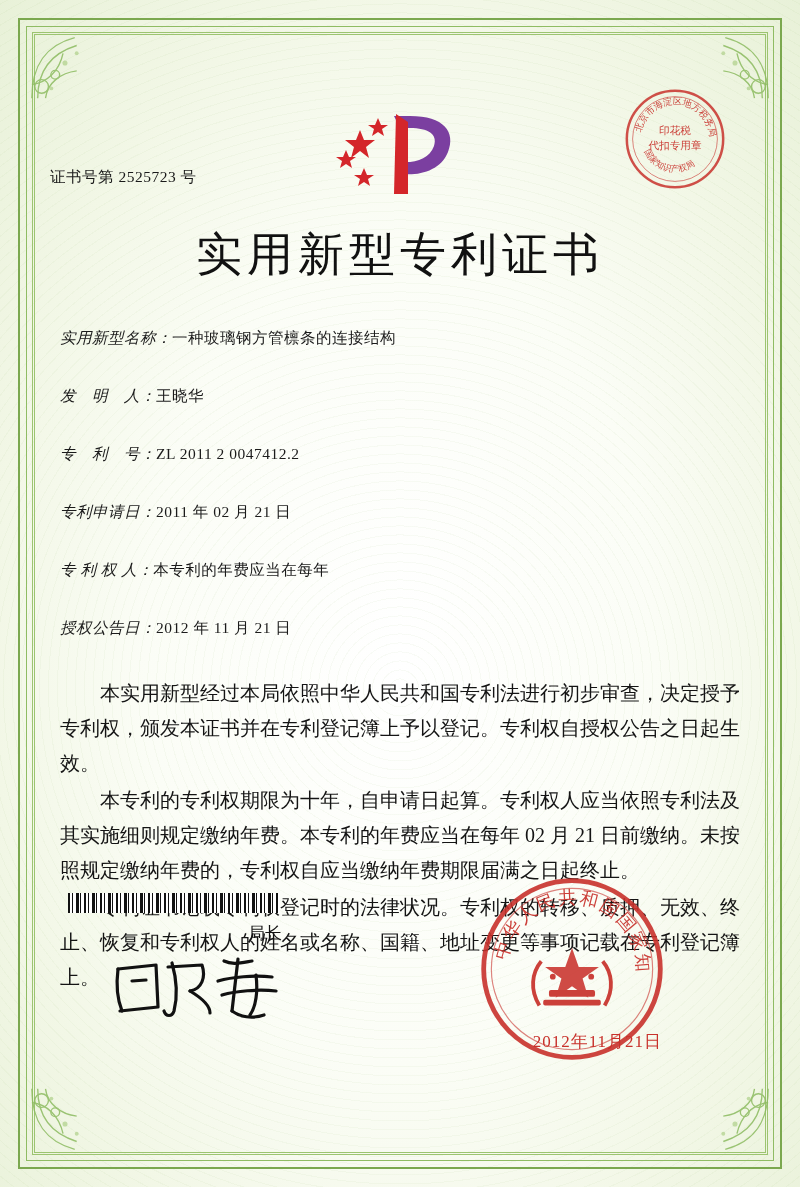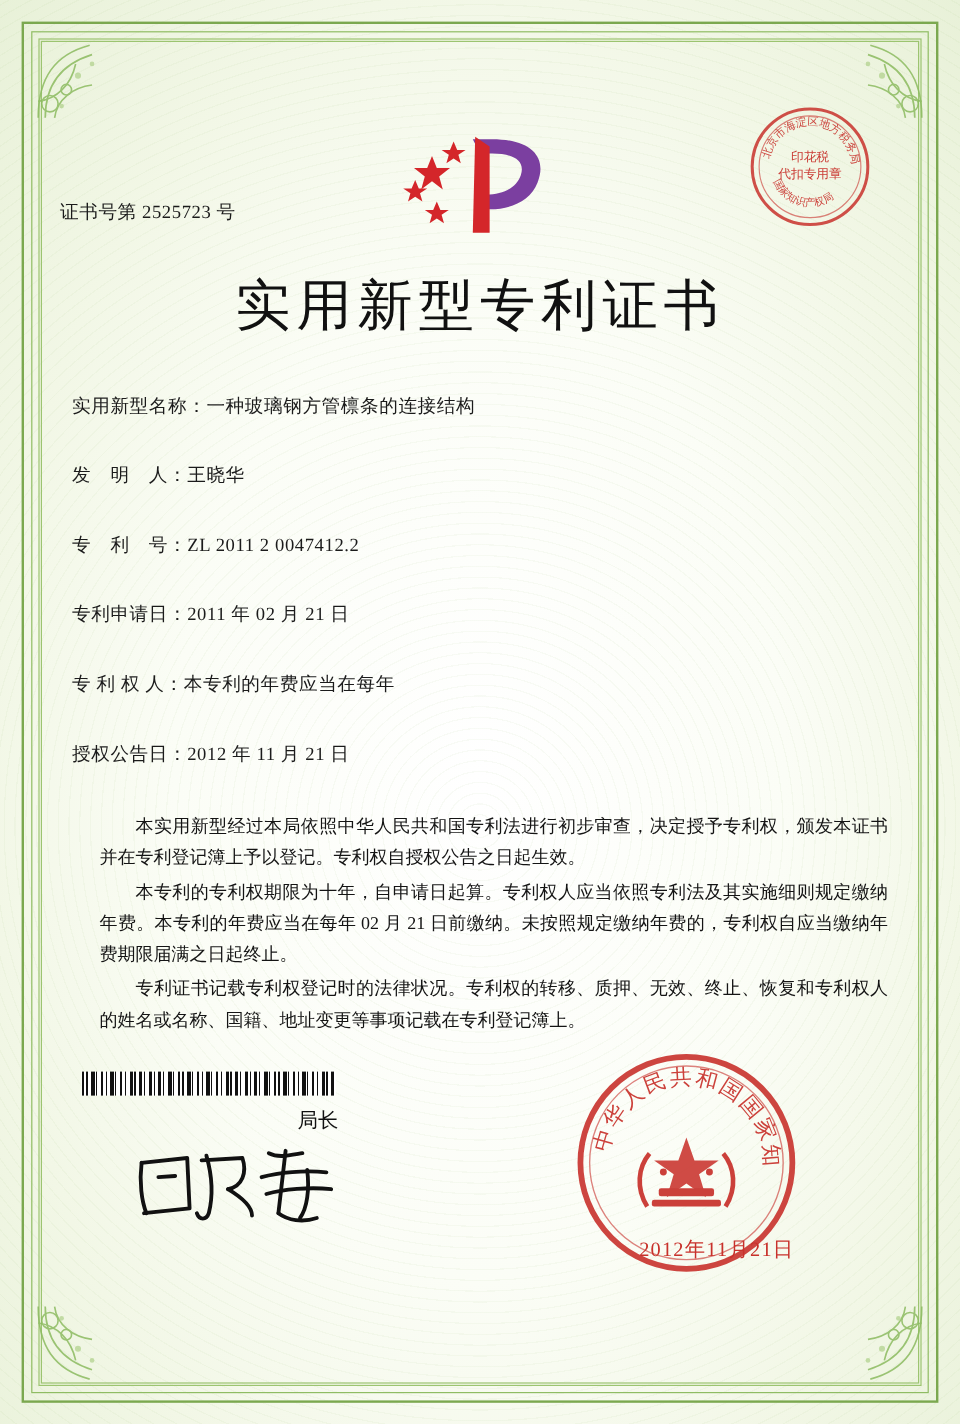--- a/index.html
+++ b/index.html
@@ -123,33 +123,32 @@
     left: 14px;
     right: 14px;
     top: 282px;
   }
   .field {
     font-size: 15.5px;
     color: #1b1b1b;
     margin-bottom: 37px;
     white-space: nowrap;
   }
-  .field .lbl { letter-spacing: .5px; }
+  .field .lbl { letter-spacing: .5px; font-style: italic; }
   .field .val { letter-spacing: .5px; }
 
   .paragraphs {
     position: absolute;
     left: 14px;
     right: 14px;
     top: 630px;
-    font-size: 15px;
+    font-size: 20px;
     line-height: 1.75;
     color: #141414;
     text-align: justify;
-    margin-left: 23px;
   }
   .paragraphs p {
     margin: 0 0 2px 0;
     text-indent: 2em;
   }
 
   .barcode {
     position: absolute;
     left: 22px;
     bottom: 228px;

